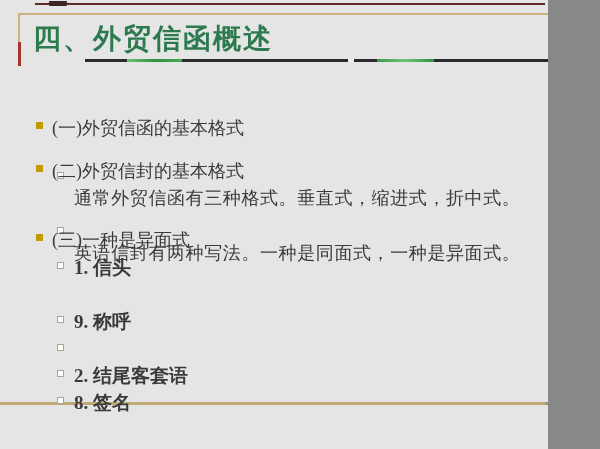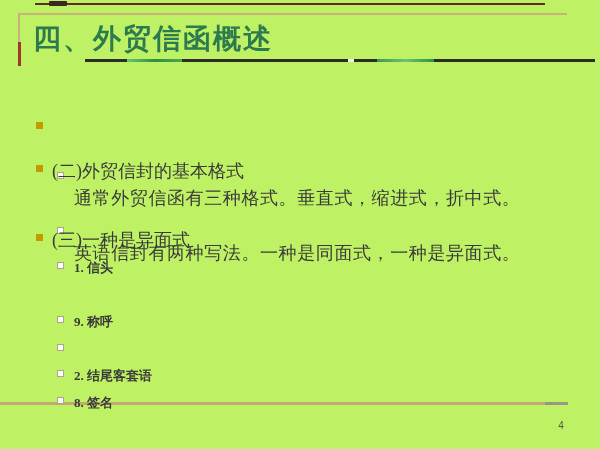--- a/index.html
+++ b/index.html
@@ -1,19 +1,19 @@
 <!DOCTYPE html>
 <html><head>
 <meta charset="utf-8">
 <style>
   html,body{margin:0;padding:0;background:#888;}
   .slide{
     position:relative;
-    width:600px;height:449px;
-    background:#bef264;
+    width:548px;height:449px;
+    background:#e5e5e5;
     overflow:hidden;
     font-family:"Liberation Serif","DejaVu Serif",serif;
   }
   
   .top-rule{position:absolute;left:35px;top:3px;width:510px;height:2px;background:#5f2c28;}
   .top-rule-blob{position:absolute;left:49px;top:1px;width:18px;height:5px;background:#3c2522;border-radius:1px;}
   
   .title-frame-top{position:absolute;left:18px;top:13px;width:549px;height:2px;background:#c9b27c;}
   .title-frame-left{position:absolute;left:18px;top:13px;width:2px;height:29px;background:#c9b27c;}
   .title-frame-left-red{position:absolute;left:18px;top:42px;width:3px;height:24px;background:#a3362b;}
@@ -34,21 +34,21 @@
   .lv1 .sq{
     display:inline-block;width:7px;height:7px;background:#c19b00;
     margin-right:9px;vertical-align:middle;position:relative;top:-2px;
   }
   .lv2{left:57px;}
   .lv2 .hsq{
     display:inline-block;width:5px;height:5px;background:#ffffff;
     border:1.5px solid #a8a88a;margin-right:10px;vertical-align:middle;
     position:relative;top:-2px;
   }
-  .bold .txt{font-weight:bold;font-size:13px;}
+  .bold .txt{font-weight:bold;font-size:19px;}
   .sub .txt{letter-spacing:0.6px;margin-top:42px;}
   
   .bottom-rule{position:absolute;left:0;top:402px;width:568px;height:3px;background:#bfab72;}
   .bottom-rule-tip{position:absolute;left:545px;top:402px;width:23px;height:3px;background:#9a9680;}
   
   .page-num{
     position:absolute;left:554px;top:420px;width:14px;
     font-family:"Liberation Sans","DejaVu Sans",sans-serif;
     font-size:10px;color:#555555;text-align:center;
   }
@@ -67,21 +67,21 @@
 
   <div class="title-text">四、外贸信函概述</div>
 
   <div class="title-underline">
     <div class="ul-green-a"></div>
     <div class="ul-gap"></div>
     <div class="ul-green-b"></div>
   </div>
 
   <div class="row lv1" style="top:115px">
-    <span class="sq"></span>
+    <span class="sq"></span><span class="txt">(一)外贸信函的基本格式</span>
   </div>
   <div class="row lv2 sub" style="top:145px">
     <span class="hsq"></span><span class="txt">通常外贸信函有三种格式。垂直式，缩进式，折中式。</span>
   </div>
   <div class="row lv1" style="top:158px">
     <span class="sq"></span><span class="txt">(二)外贸信封的基本格式</span>
   </div>
   <div class="row lv2 sub" style="top:200px">
     <span class="hsq"></span><span class="txt">英语信封有两种写法。一种是同面式，一种是异面式。</span>
   </div>

